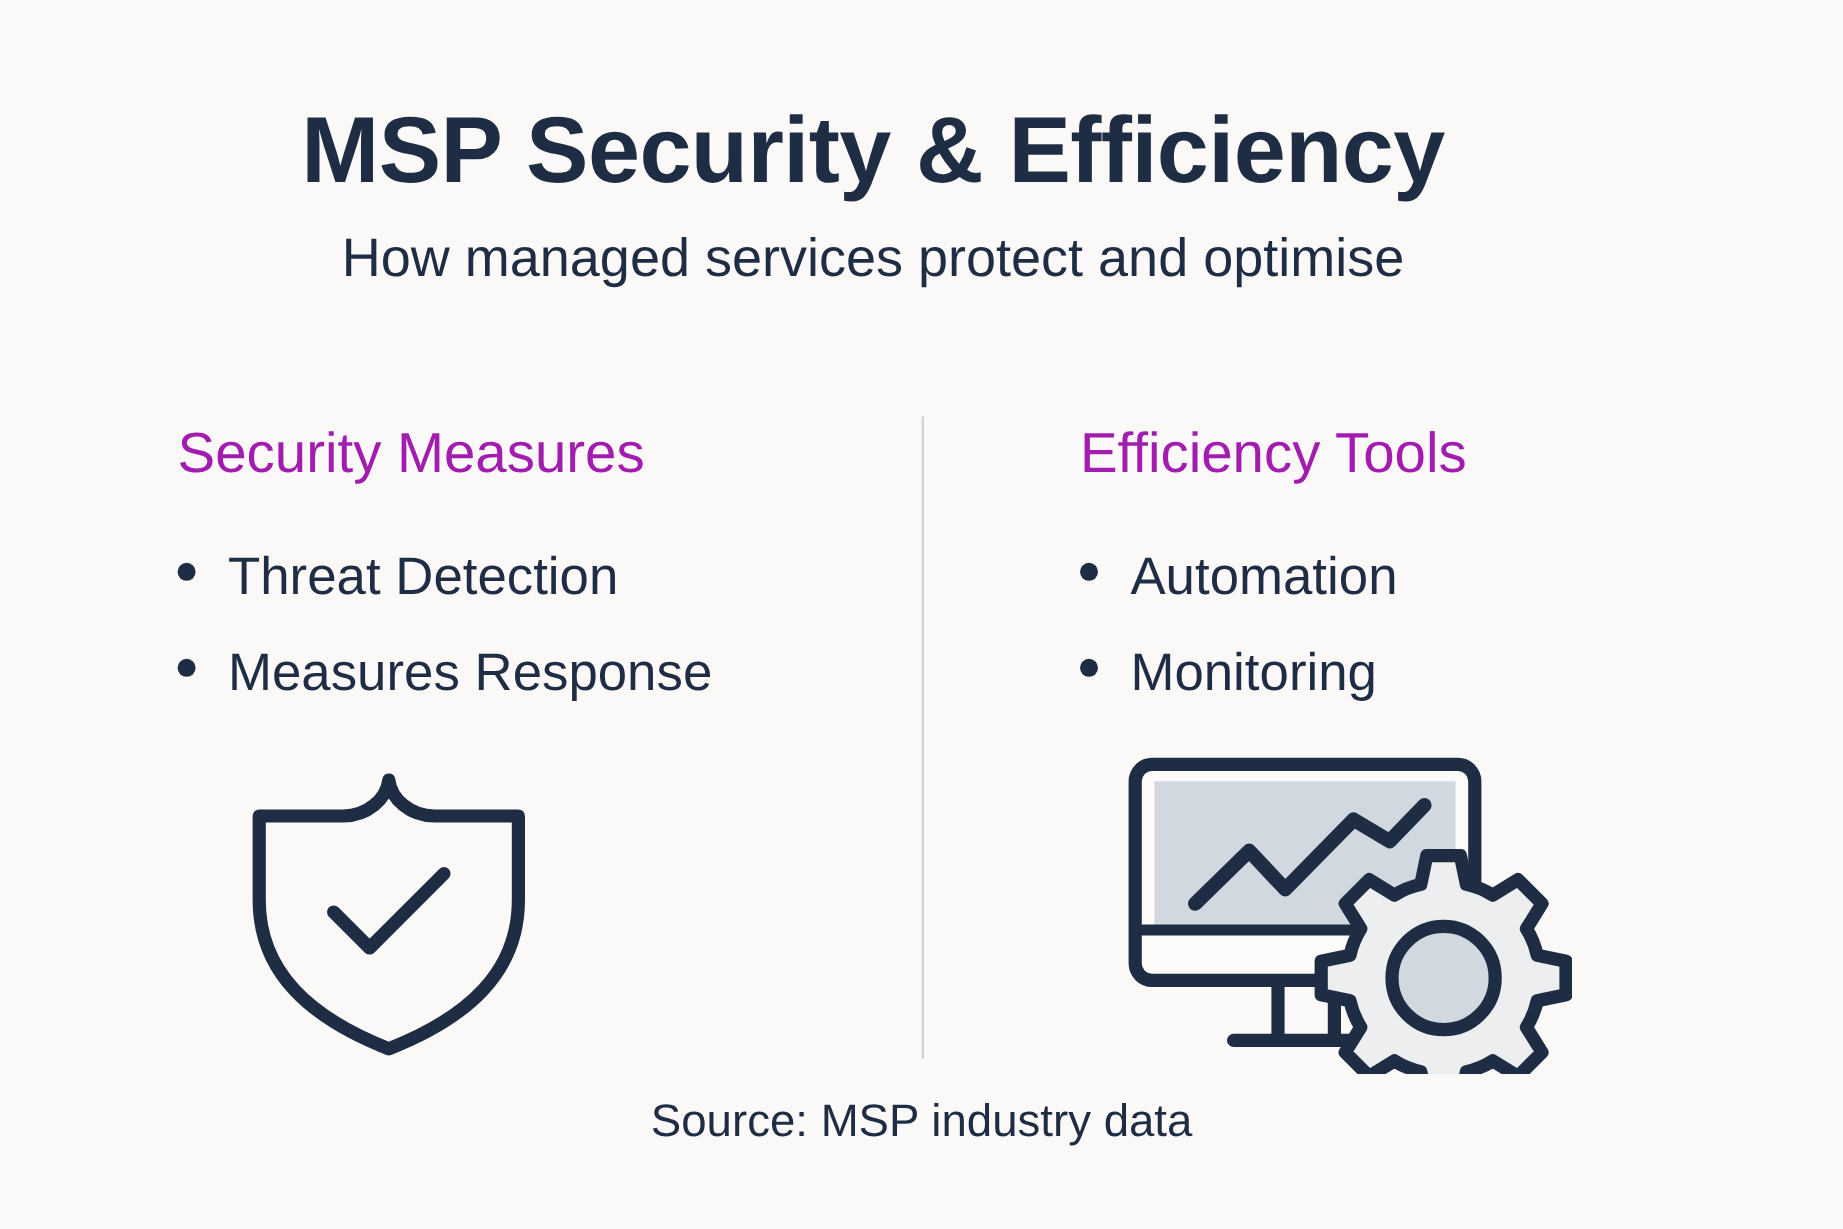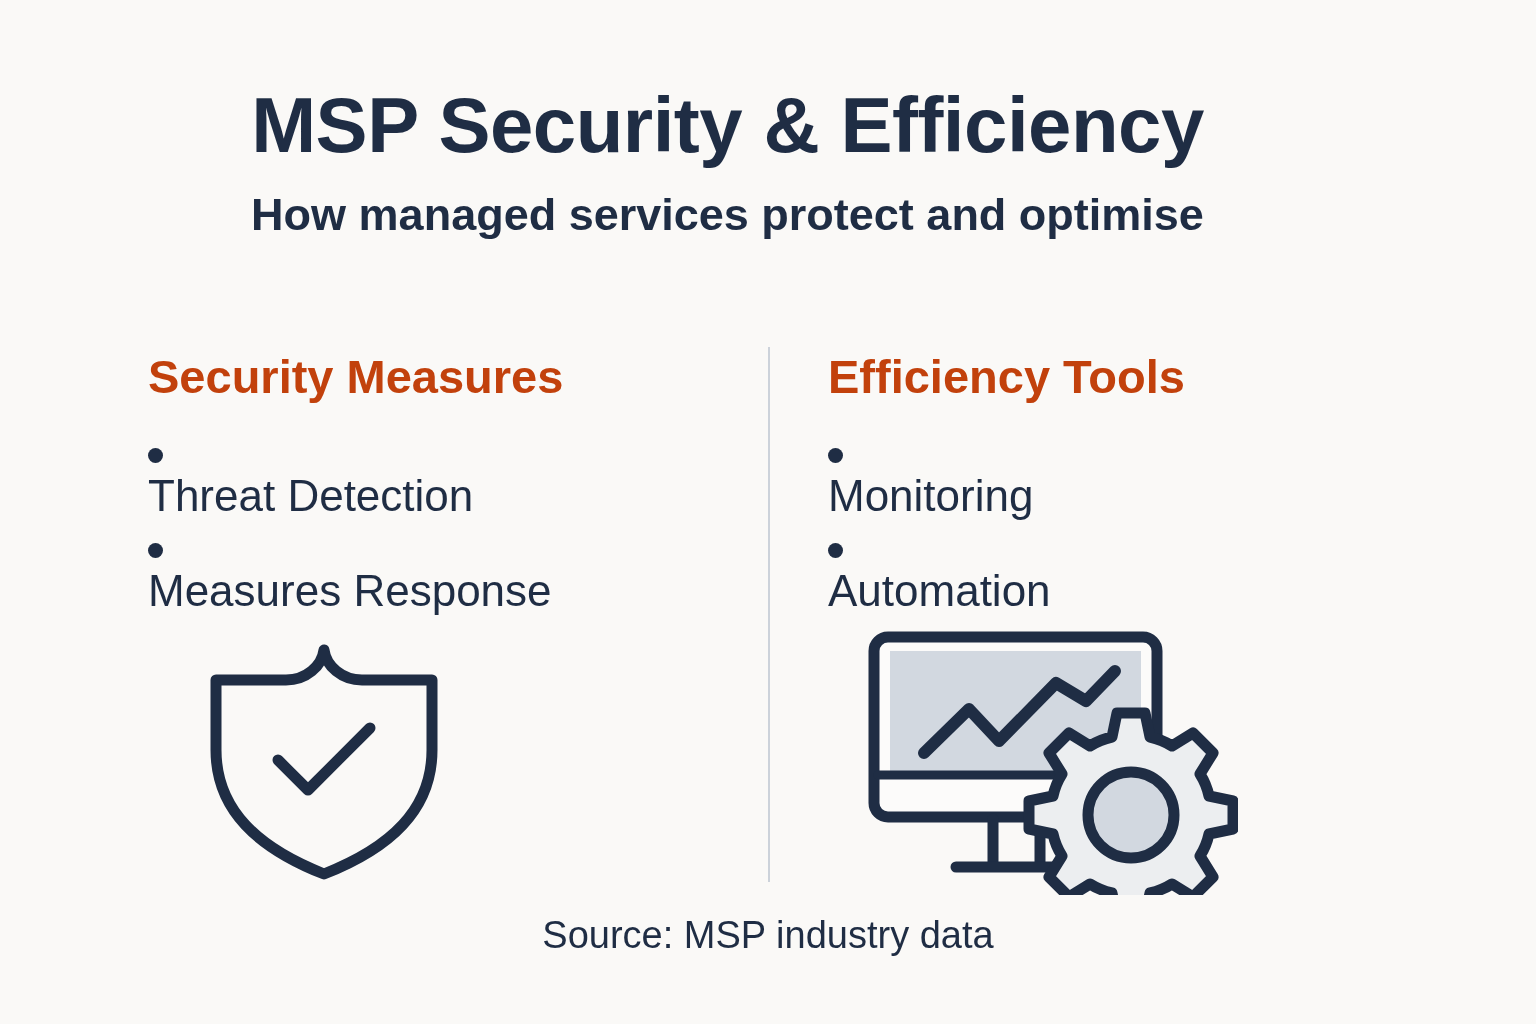--- a/index.html
+++ b/index.html
@@ -35,21 +35,21 @@
     font-size: 78px;
     font-weight: 600;
     letter-spacing: -0.5px;
     line-height: 1.0;
     color: #1f2d44;
     margin: 0;
     white-space: nowrap;
   }
   .subtitle {
     font-size: 45px;
-    font-weight: 700;
+    font-weight: 400;
     line-height: 1.0;
     color: #1f2d44;
     margin: 28px 0 0 0;
     white-space: nowrap;
   }
 
   
   .columns {
     position: absolute;
     top: 347px;
@@ -65,50 +65,49 @@
     height: 535px;
     background: #ccd2da;
   }
   .column {
     position: absolute;
     top: 0;
     width: 620px;
     height: 535px;
   }
   .column-left  { left: 148px; }
-  .column-right { left: 828px; }
+  .column-right { left: 900px; }
 
   .column-heading {
     font-size: 47px;
-    font-weight: 700;
+    font-weight: 400;
     line-height: 1.0;
     margin: 0;
     padding-top: 6px;
-    color: #c2410c;
+    color: #a21caf;
     white-space: nowrap;
   }
 
   .bullet-list {
     list-style: none;
     margin: 0;
     padding: 0;
     position: absolute;
     top: 112px;
     left: 0;
   }
   .bullet-item {
     display: flex;
     align-items: baseline;
     font-size: 44px;
     font-weight: 400;
     line-height: 1.0;
     color: #1f2d44;
     margin-bottom: 36px;
     white-space: nowrap;
-    flex-direction: column;
   }
   .bullet-dot {
     width: 15px;
     height: 15px;
     border-radius: 50%;
     background: #1f2d44;
     margin-right: 27px;
     flex: 0 0 auto;
     position: relative;
     top: -11px;
@@ -175,25 +174,25 @@
           <polyline points="84,140 114,170 176,108" fill="none" stroke="#1f2d44" stroke-width="11" stroke-linejoin="round" stroke-linecap="round"></polyline>
         </svg>
       </div>
     </div>
 
     <div class="column column-right">
       <h2 class="column-heading">Efficiency Tools</h2>
       <ul class="bullet-list">
         <li class="bullet-item">
           <span class="bullet-dot"></span>
+          <span>Automation</span>
+        </li>
+        <li class="bullet-item">
+          <span class="bullet-dot"></span>
           <span>Monitoring</span>
-        </li>
-        <li class="bullet-item">
-          <span class="bullet-dot"></span>
-          <span>Automation</span>
         </li>
       </ul>
 
       <div class="icon-wrap icon-screen">
         <svg width="400" height="290" viewBox="0 0 400 290" aria-hidden="true">
 
           <path d="M50 32
                    L305 32
                    A14 14 0 0 1 319 46
                    L319 198

